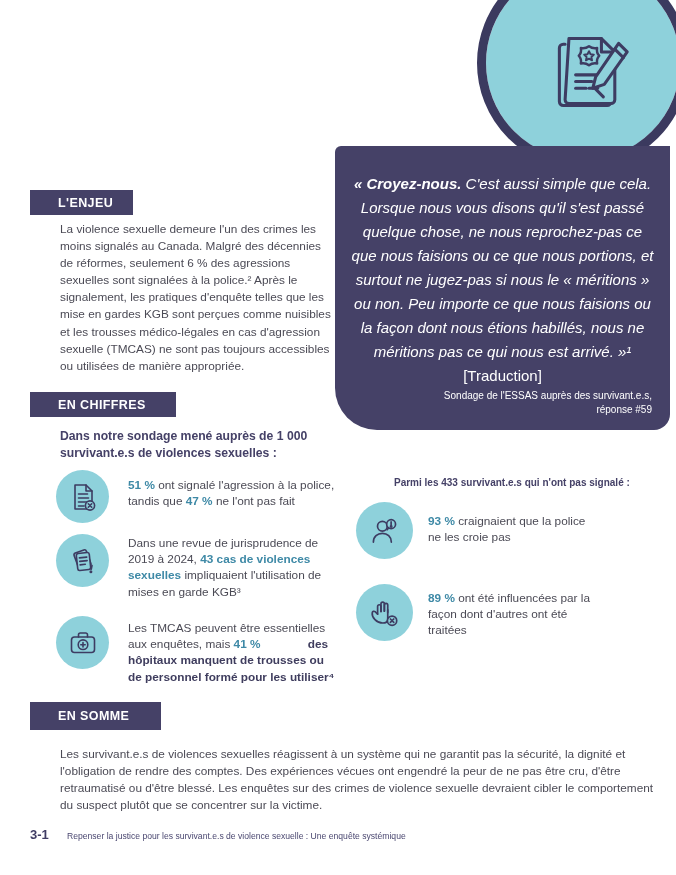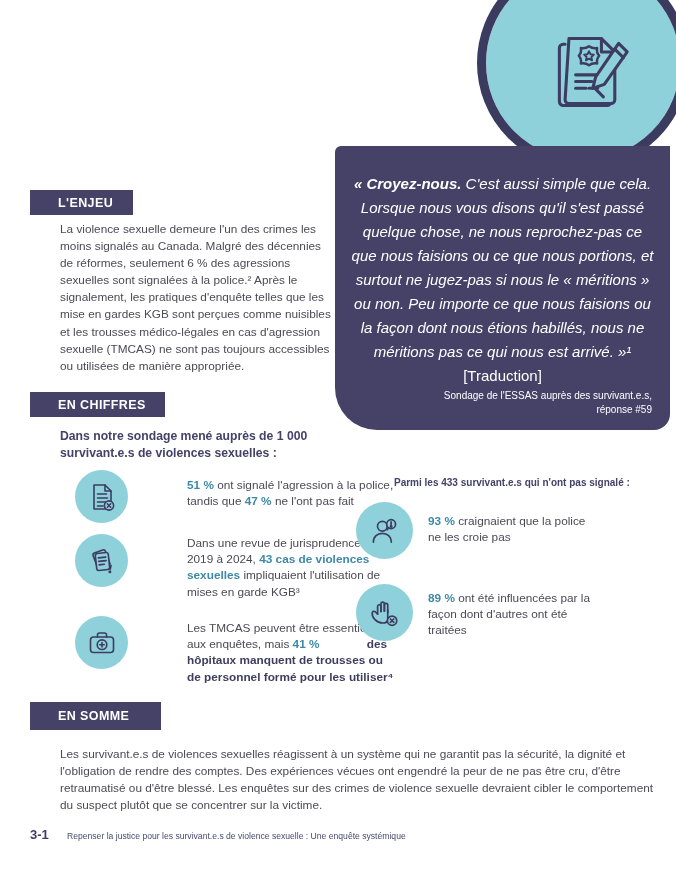--- a/index.html
+++ b/index.html
@@ -23,41 +23,41 @@
                 line-height:24px; text-align:center; }
   .quote-text .qb { font-weight:bold; }
   .quote-text .qn { font-style:normal; }
   .quote-attrib { position:absolute; right:18px; bottom:14px; color:#ffffff; font-size:10px;
                   line-height:13.5px; text-align:right; white-space:pre-line; }
 
   
   .label { position:absolute; background:#454167; color:#ffffff; font-weight:bold;
            font-size:12.5px; letter-spacing:.4px; display:flex; align-items:center; padding-left:28px; }
   .label-enjeu    { left:30px; top:190px; width:103px; height:25px; }
-  .label-chiffres { left:30px; top:392px; width:135px; height:25px; }
+  .label-chiffres { left:30px; top:392px; width:146px; height:25px; }
   .label-somme    { left:30px; top:702px; width:131px; height:28px; }
 
   .body-text { color:#4b4a55; font-size:11.8px; line-height:17.1px; }
   .enjeu-body { position:absolute; left:60px; top:221px; width:274px; }
   .chiffres-intro { position:absolute; left:60px; top:428px; width:262px; color:#454167;
                     font-weight:bold; font-size:12.2px; line-height:17px; }
   .right-heading { position:absolute; left:352px; top:477px; width:300px; color:#454167;
                    font-weight:bold; font-size:10px;padding-left:42px; }
   .somme-body { position:absolute; left:60px; top:746px; width:601px; line-height:16.9px; }
 
   
   .stat { position:absolute; display:flex; }
   .stat-icon { border-radius:50%; background:#8ed1db; display:flex; align-items:center;
                justify-content:center; flex-shrink:0; }
   .stat-icon.s53 { width:53px; height:53px; }
   .stat-icon.s57 { width:57px; height:57px; }
   .stat-text { font-size:11.8px; line-height:16.2px; color:#4b4a55; }
   .stat-text .hl { color:#3e89a6; font-weight:bold; }
   .stat-text .b  { color:#3f3d5e; font-weight:bold;margin-left:44px; }
-  .stat-l { left:75px;gap:40px; }  .stat-l .stat-text { width:208px; margin-left:19px; }
+  .stat-l { left:56px; }  .stat-l .stat-text { width:208px; margin-left:19px; }
   .stat-r { left:356px; } .stat-r .stat-text { width:170px; margin-left:15px; }
   .row1 { top:470px; } .row1 .stat-text { margin-top:7px; }
   .row2 { top:534px; } .row2 .stat-text { margin-top:1px; }
   .row3 { top:616px; } .row3 .stat-text { margin-top:4px; }
   .rowA { top:502px; } .rowA .stat-text { margin-top:11px; }
   .rowB { top:584px; } .rowB .stat-text { margin-top:6px; }
 
   
   .footer-num { position:absolute; left:30px; top:827px; font-size:13px; font-weight:bold; color:#3f3c63; }
   .footer-title { position:absolute; left:67px; top:831px; font-size:8.6px; color:#4a4770; }

